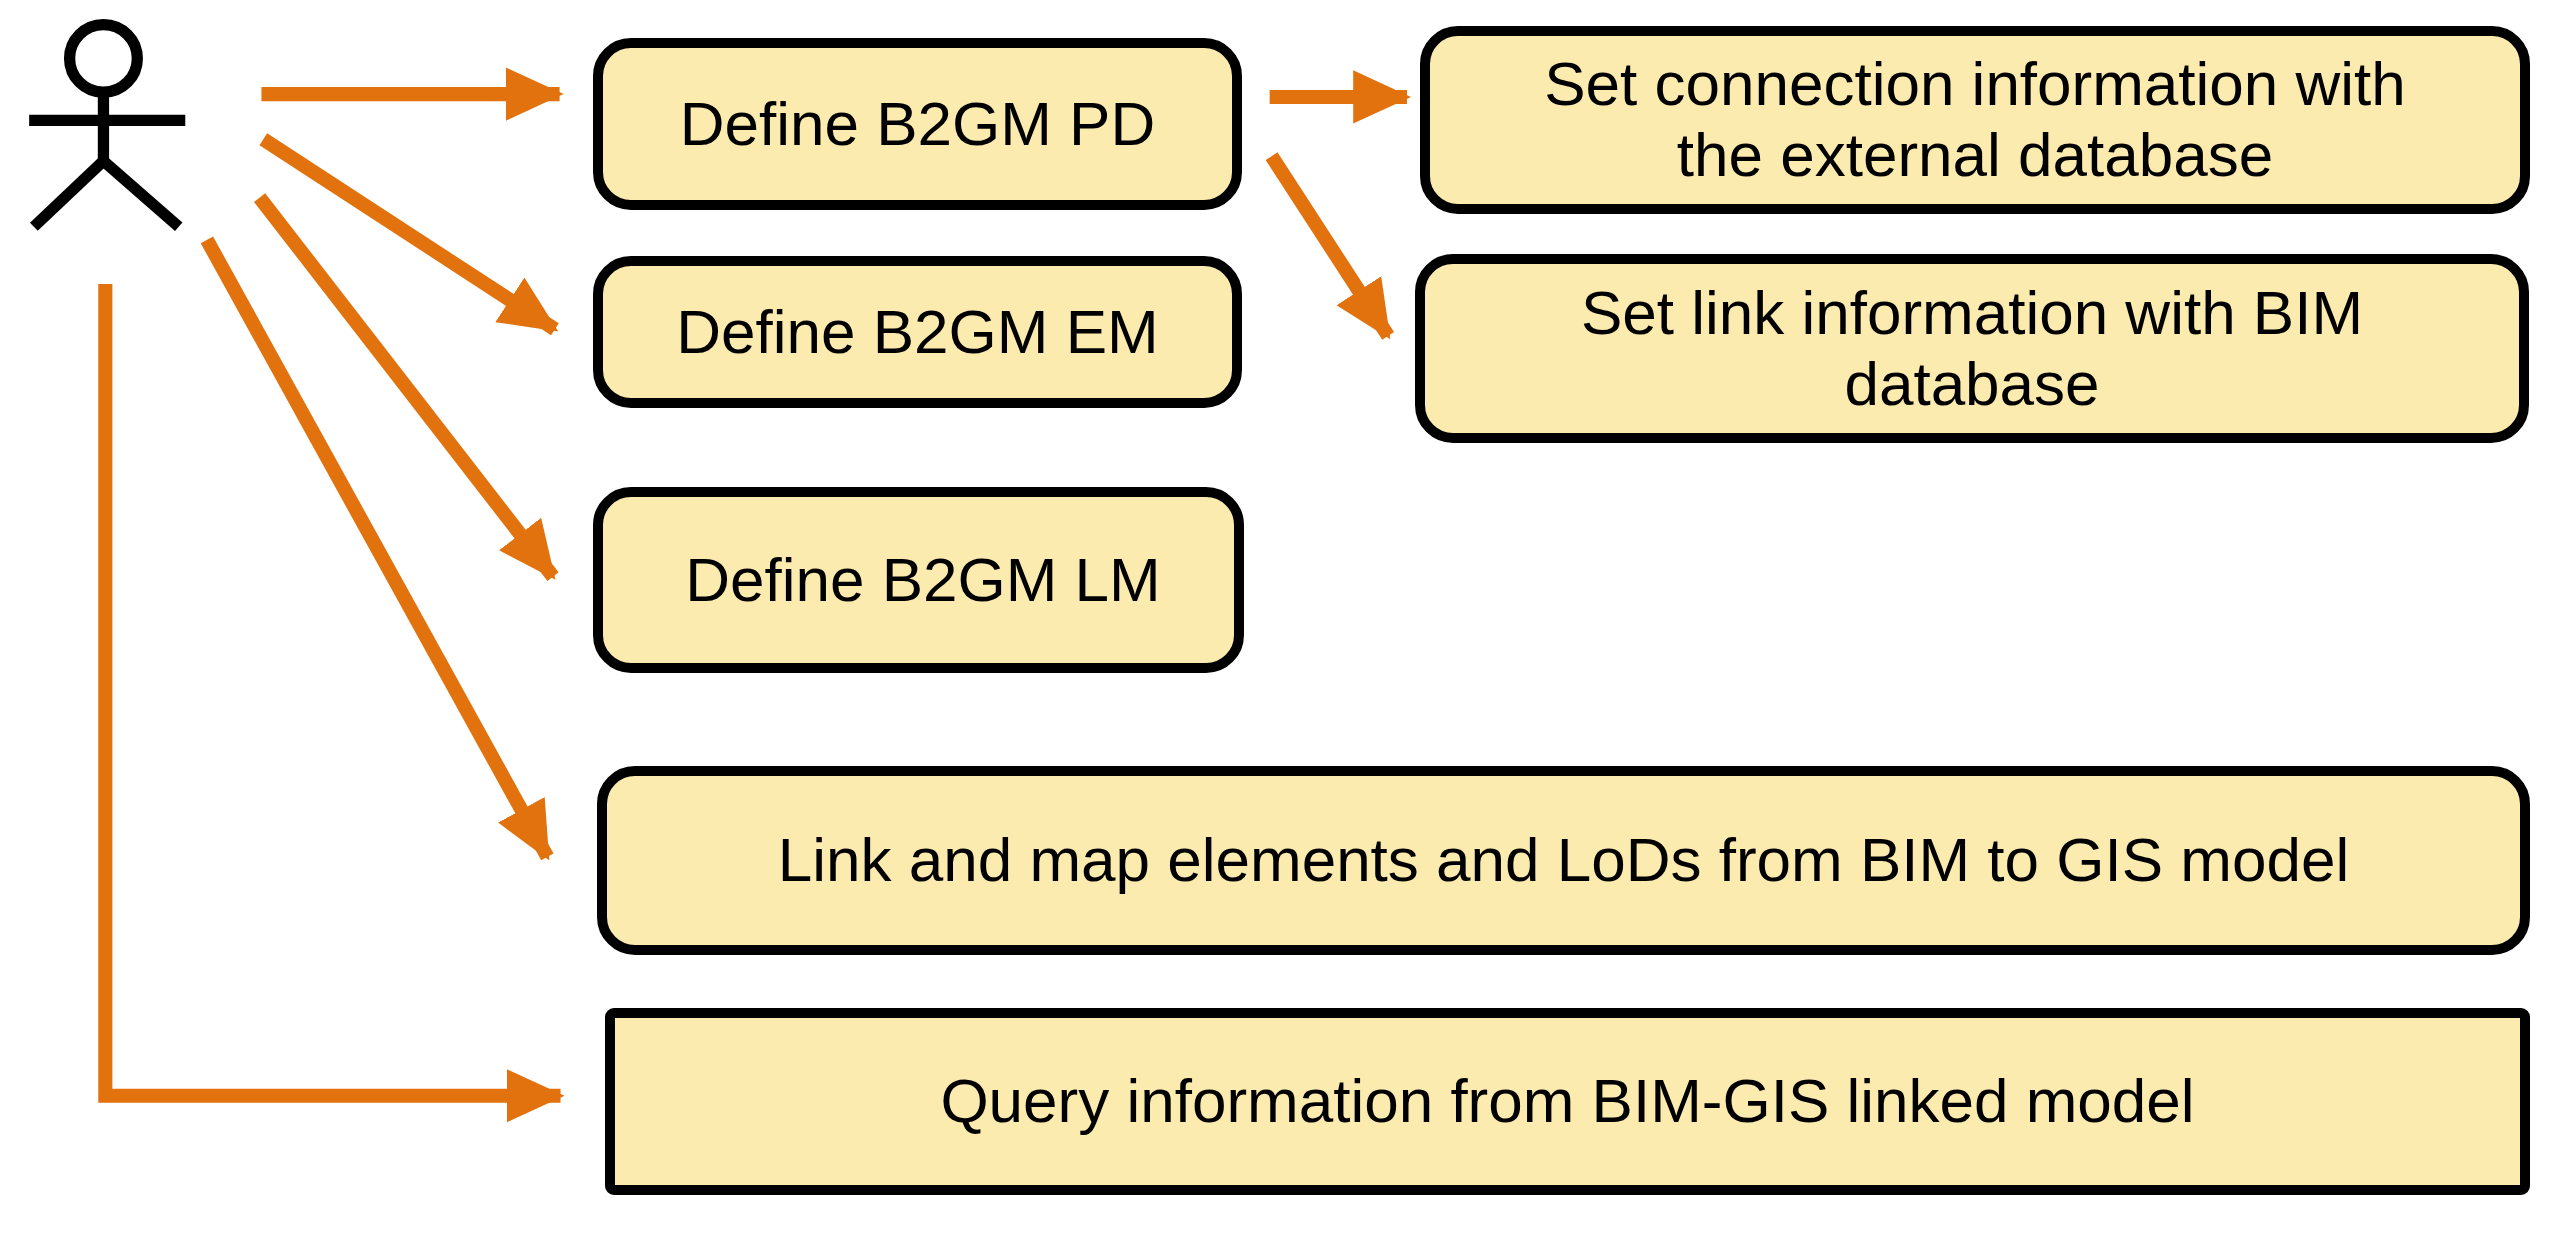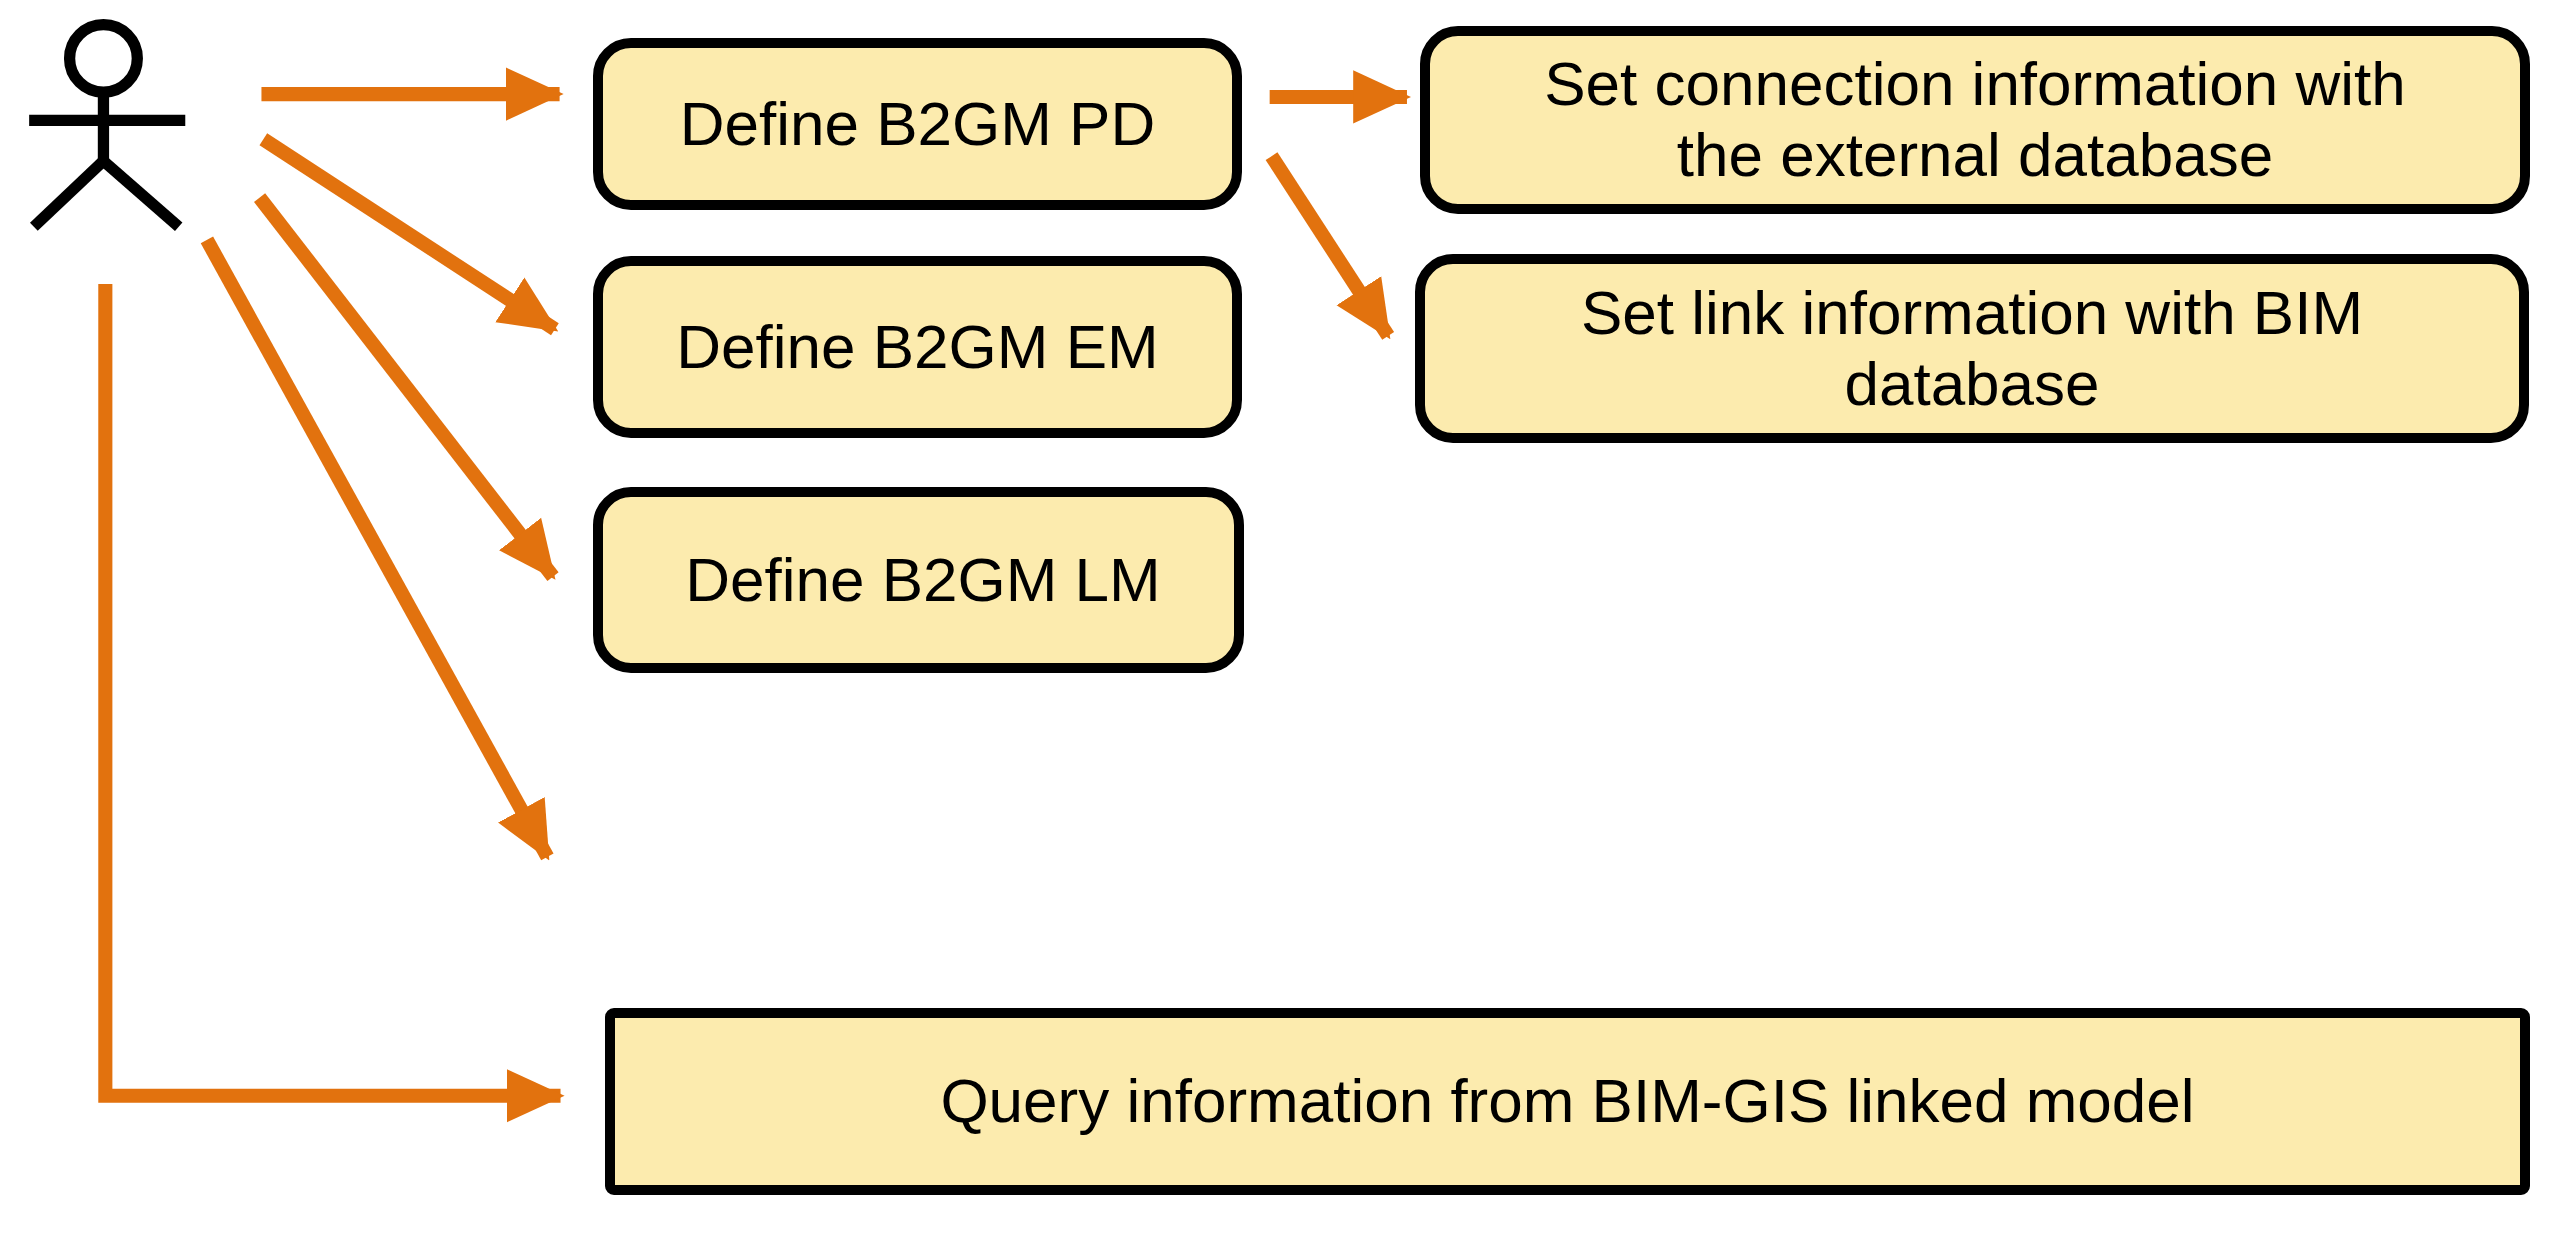--- a/index.html
+++ b/index.html
@@ -41,21 +41,21 @@
     fill: none;
     stroke-width: 15;
     stroke-linejoin: miter;
   }
   .actor-stroke {
     fill: none;
     stroke-width: 12;
   }
   
   .b-pd      { left: 593px;  top: 38px;   width: 649px;  height: 172px; }
-  .b-em      { left: 593px;  top: 256px;  width: 649px;  height: 182px; }
+  .b-em      { left: 593px;  top: 256px;  width: 649px;  height: 152px; }
   .b-lm      { left: 593px;  top: 487px;  width: 651px;  height: 186px; padding-left: 26px; }
   .b-conn    { left: 1420px; top: 26px;   width: 1110px; height: 188px; }
   .b-link    { left: 1415px; top: 254px;  width: 1114px; height: 189px; }
   .b-linkmap { left: 597px;  top: 766px;  width: 1933px; height: 189px; }
   .b-query   { left: 605px;  top: 1008px; width: 1925px; height: 187px; border-radius: 9px; }
 </style>
 </head>
 <body>
 
 <div class="canvas">
@@ -95,18 +95,21 @@
     <span>Define B2GM LM</span>
   </div>
   <div class="box b-conn">
     <span>Set connection information with
 the external database</span>
   </div>
   <div class="box b-link">
     <span>Set link information with BIM
 database</span>
   </div>
+  <div class="box b-linkmap">
+    <span>Link and map elements and LoDs from BIM to GIS model</span>
+  </div>
   <div class="box b-query">
     <span>Query information from BIM-GIS linked model</span>
   </div>
 
 </div>
 
 
 </body></html>

